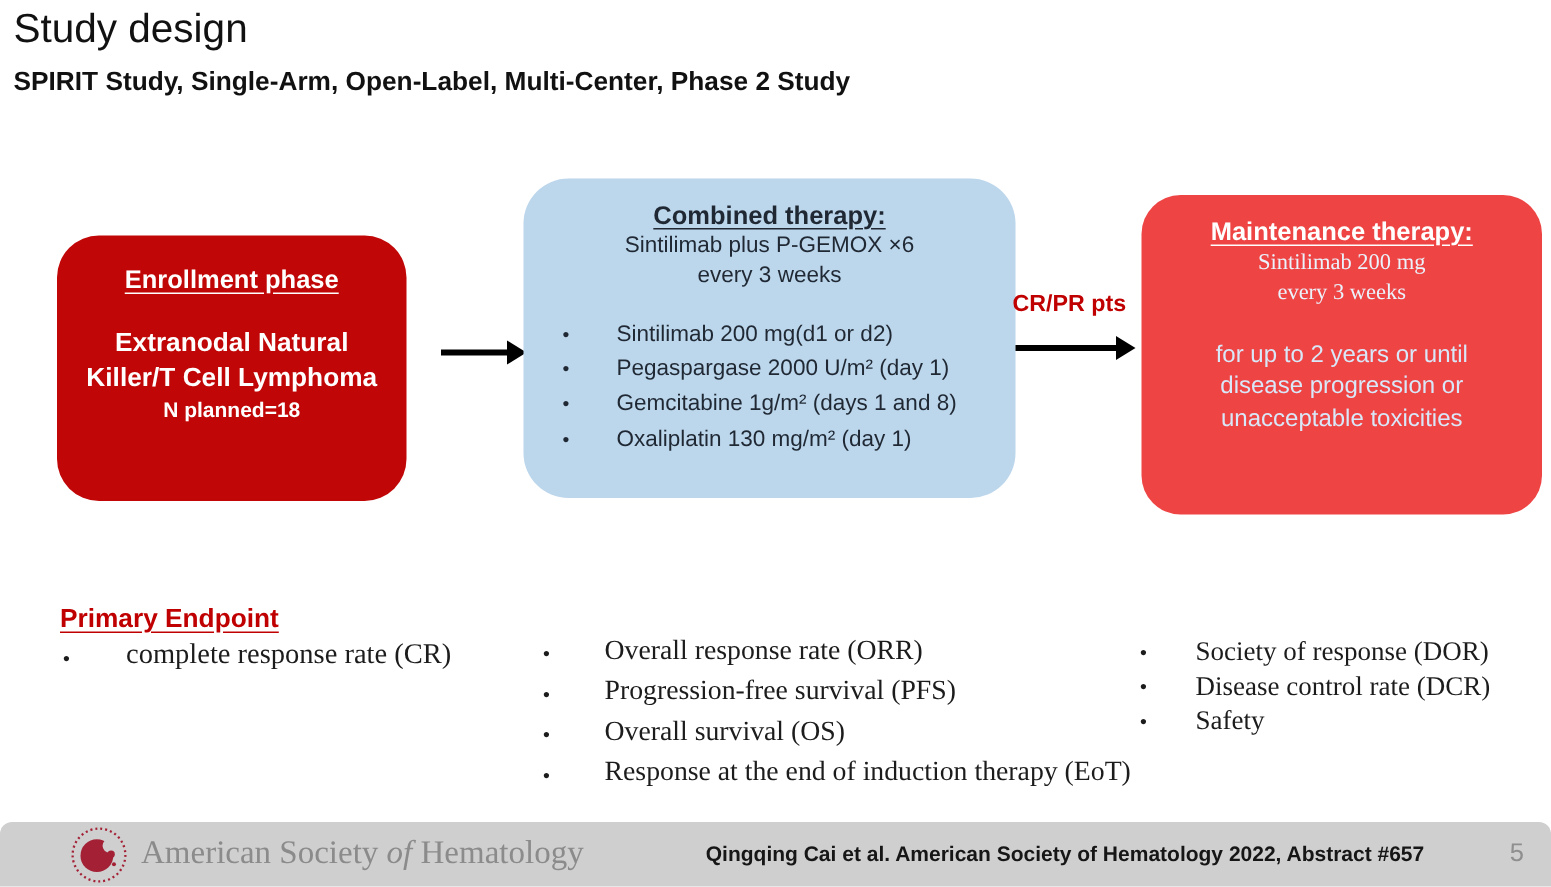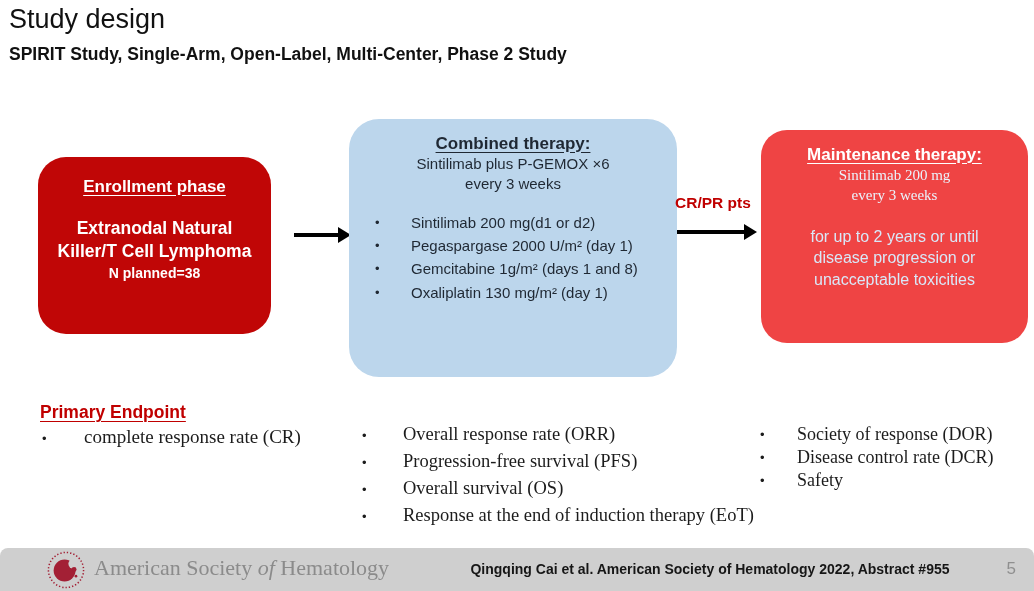--- a/index.html
+++ b/index.html
@@ -20,21 +20,21 @@
 
   .enroll-box{
     left:38px;top:157px;width:233px;height:177px;
     background:#c00606;border-radius:28px;color:#ffffff;
     padding-top:20px;
   }
   .enroll-main{margin-top:20px;font-size:17.5px;font-weight:bold;line-height:1.3;padding:0 12px;}
   .enroll-n{font-size:14px;font-weight:bold;margin-top:2px;}
 
   .combined-box{
-    left:349px;top:119px;width:328px;height:258px;
+    left:349px;top:119px;width:328px;height:213px;
     background:#bcd6ec;border-radius:30px;color:#1f2833;
     padding-top:15px;
   }
   .combined-sub{font-size:15px;line-height:1.35;}
   .combined-bullets{margin-top:16px;text-align:left;padding-left:24px;}
   .cb-row{display:flex;font-size:15px;line-height:1.55;}
   .cb-row .dot{width:36px;text-align:left;padding-left:2px;font-size:13px;line-height:1.8;}
 
   .maint-box{
     left:761px;top:130px;width:267px;height:213px;
@@ -91,21 +91,21 @@
 <body>
 
 <div class="slide">
 
   <div class="title">Study design</div>
   <div class="subtitle">SPIRIT Study, Single-Arm, Open-Label, Multi-Center, Phase 2 Study</div>
 
   <div class="box enroll-box">
     <div class="box-heading">Enrollment phase</div>
     <div class="enroll-main">Extranodal Natural Killer/T Cell Lymphoma</div>
-    <div class="enroll-n">N planned=38</div>
+    <div class="enroll-n">N planned=18</div>
   </div>
 
   <div class="arrow arrow1"></div>
 
   <div class="box combined-box">
     <div class="box-heading">Combined therapy:</div>
     <div class="combined-sub">Sintilimab plus P-GEMOX ×6</div>
     <div class="combined-sub">every 3 weeks</div>
     <div class="combined-bullets">
       <div class="cb-row">
@@ -183,17 +183,17 @@
     <svg class="footer-logo" viewBox="0 0 40 40">
       <circle cx="20" cy="20" r="18.5" fill="none" stroke="#a32035" stroke-width="1.6" stroke-dasharray="1.4 2.1"></circle>
       <circle cx="18.5" cy="20.5" r="11.5" fill="#a32035"></circle>
       <circle cx="27.5" cy="13.5" r="5" fill="#cfcfcf"></circle>
       <circle cx="28.5" cy="19.5" r="2.6" fill="#a32035"></circle>
       <circle cx="30.5" cy="26.5" r="1.4" fill="#a32035"></circle>
     </svg>
     <div class="footer-brand">
       <span>American Society </span><span class="of">of</span><span> Hematology</span>
     </div>
-    <div class="footer-citation">Qingqing Cai et al. American Society of Hematology 2022, Abstract #955</div>
+    <div class="footer-citation">Qingqing Cai et al. American Society of Hematology 2022, Abstract #657</div>
     <div class="footer-page">5</div>
   </div>
 
 </div>
 
 </body></html>

